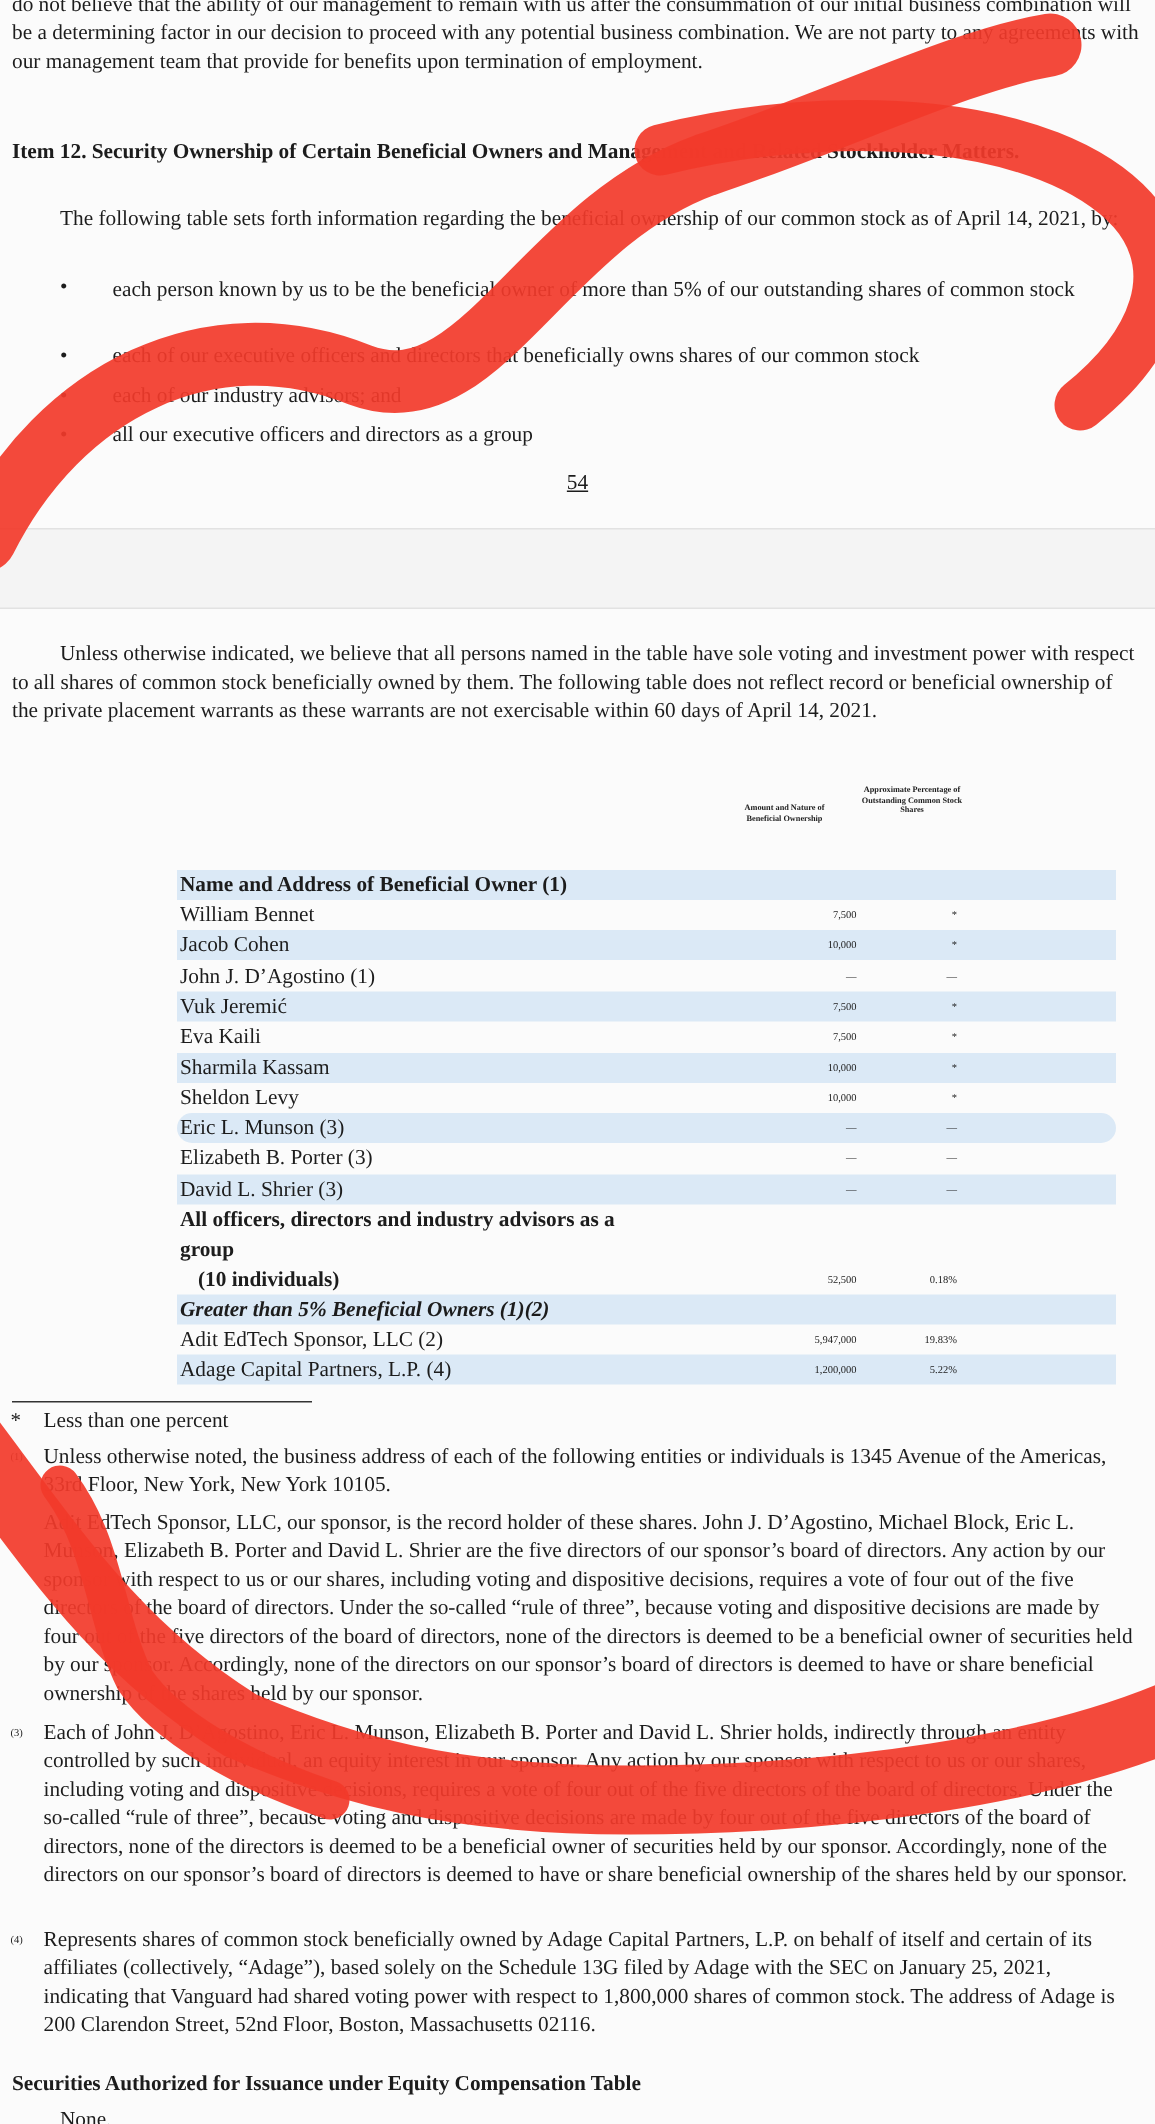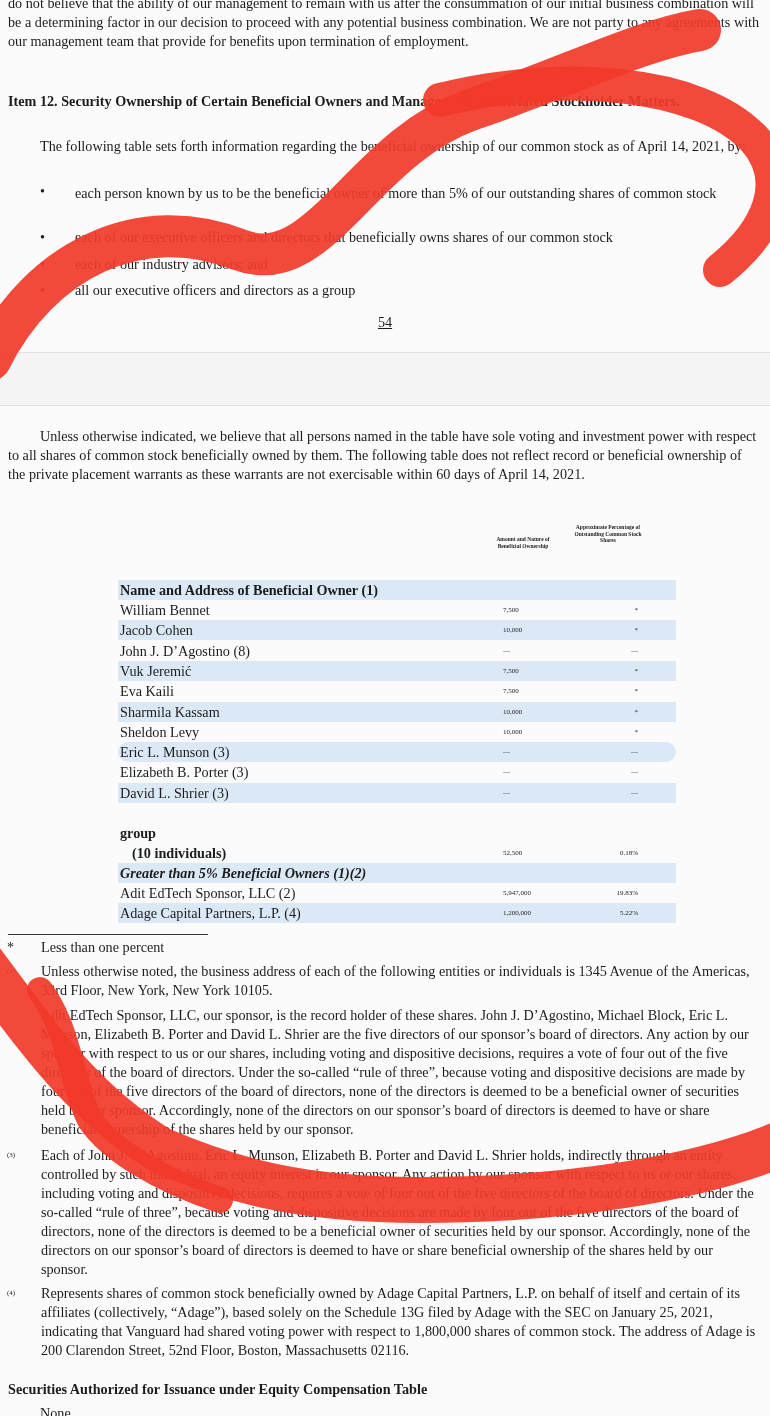--- a/index.html
+++ b/index.html
@@ -10,27 +10,27 @@
   }
   .p { position: absolute; left: 8px; right: 10px; }
   .bold { font-weight: bold; }
   .page-sep { position: absolute; left: 0; right: 0; top: 352px; height: 52px; background: #f4f4f4; border-top: 1px solid #e2e2e2; border-bottom: 1px solid #e2e2e2; }
   .bul { position: absolute; left: 40px; }
   .bul-text { position: absolute; left: 75px; right: 22px; }
   .pagenum { position: absolute; left: 0; right: 0; top: 313px; text-align: center; text-decoration: underline; }
   
   .tbl { position: absolute; left: 118px; width: 532px; top: 520px; }
   .hdr-cell { position: absolute; font-size: 5.5px; line-height: 6.5px; font-weight: bold; text-align: center; }
-  .row { position: absolute; left: 0; width: 532px; height: 20px; font-size: 14.2px; line-height: 20px; padding-left: 26px; }
+  .row { position: absolute; left: 0; width: 626px; height: 20px; font-size: 14.2px; line-height: 20px; }
   .row.sh { background: #dbe9f6; }
   .row .nm { position: absolute; left: 2px; }
-  .row .amt { position: absolute; left: 385px; width: 68px; font-size: 7px; }
+  .row .amt { position: absolute; left: 385px; width: 68px; text-align: right; font-size: 7px; }
   .row .pct { position: absolute; left: 465px; width: 55px; text-align: right; font-size: 7px; }
   .fn-mark { position: absolute; left: 7px; font-size: 7px; }
-  .fn-text { position: absolute; left: 41px; right: 10px; }
+  .fn-text { position: absolute; left: 29px; right: 10px; }
   .hr-line { position: absolute; left: 8px; width: 200px; top: 934px; border-top: 1px solid #333; }
   .stroke { position: absolute; left: 0; top: 0; pointer-events: none; }
 </style>
 </head>
 <body>
 
 <div class="p" style="top:-6px;">do not believe that the ability of our management to remain with us after the consummation of our initial business combination will be a determining factor in our decision to proceed with any potential business combination. We are not party to any agreements with our management team that provide for benefits upon termination of employment.</div>
 <div class="p bold" style="top:92px;">Item 12. Security Ownership of Certain Beneficial Owners and Management and Related Stockholder Matters.</div>
 <div class="p" style="top:137px; text-indent:32px;">The following table sets forth information regarding the beneficial ownership of our common stock as of April 14, 2021, by:</div>
 
@@ -63,21 +63,21 @@
         <span class="nm">William Bennet</span>
         <span class="amt">7,500</span>
         <span class="pct">*</span>
       </div>
       <div class="row sh" style="top: 100.3px;">
         <span class="nm">Jacob Cohen</span>
         <span class="amt">10,000</span>
         <span class="pct">*</span>
       </div>
       <div class="row" style="top: 120.6px;">
-        <span class="nm">John J. D’Agostino (8)</span>
+        <span class="nm">John J. D’Agostino (1)</span>
         <span class="amt">—</span>
         <span class="pct">—</span>
       </div>
       <div class="row sh" style="top: 140.9px; font-family: Liberation Serif, serif;">
         <span class="nm">Vuk Jeremić</span>
         <span class="amt">7,500</span>
         <span class="pct">*</span>
       </div>
       <div class="row" style="top: 161.2px;">
         <span class="nm">Eva Kaili</span>
@@ -105,20 +105,21 @@
         <span class="pct">—</span>
       </div>
       <div class="row sh" style="top: 262.7px;">
         <span class="nm">David L. Shrier (3)</span>
         <span class="amt">—</span>
         <span class="pct">—</span>
       </div>
     </div>
 
   <div class="row" style="top:283px; height:60px; line-height:20px;">
+    <div class="nm bold" style="top:0;">All officers, directors and industry advisors as a</div>
     <div class="nm bold" style="top:20px; position:absolute;">group</div>
     <div class="nm bold" style="top:40px; position:absolute; left:14px;">(10 individuals)</div>
     <span class="amt" style="top:40px;">52,500</span>
     <span class="pct" style="top:40px;">0.18%</span>
   </div>
 
   <div class="row sh bold" style="top:343px;font-style:italic;">
     <span class="nm">Greater than 5% Beneficial Owners (1)(2)</span>
   </div>
   <div id="rows2">

